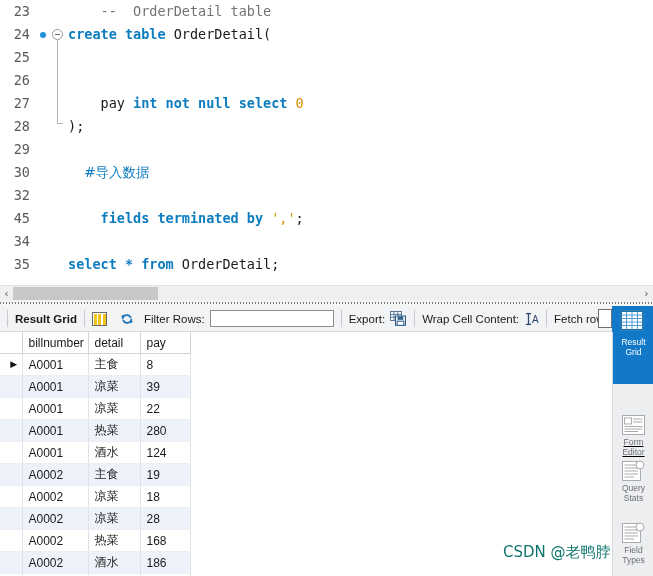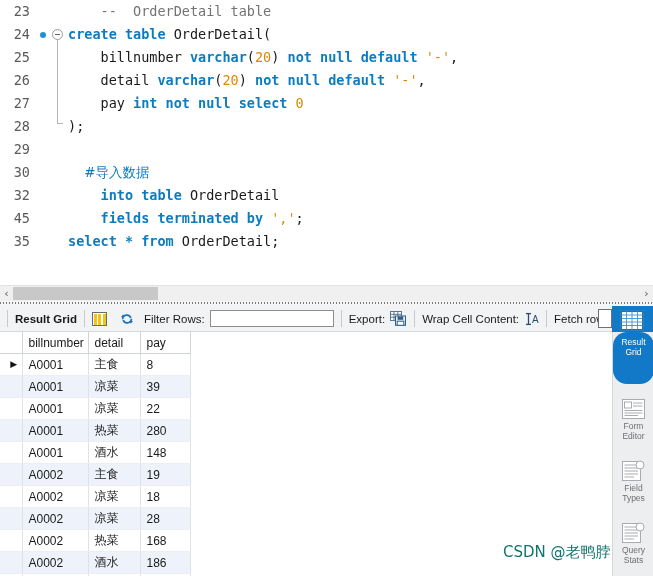--- a/index.html
+++ b/index.html
@@ -308,28 +308,29 @@
 </style>
 </head>
 <body>
 
 <div id="app">
 
   <div class="editor">
     <div id="editor-lines">
         <div class="code-line"><span class="lineno">23</span><span class="codetext"><span>    </span><span class="cmt">--  OrderDetail table</span></span></div>
         <div class="code-line"><span class="lineno">24</span><span class="bpdot"></span><span class="foldbox"></span><span class="foldline"></span><span class="foldend"></span><span class="codetext"><span class="kw">create</span><span class="id"> </span><span class="kw">table</span><span class="id"> OrderDetail(</span></span></div>
-        <div class="code-line"><span class="lineno">25</span><span class="codetext"><span>    </span><span class="id">billnumber </span><span class="kw">varchar</span><span class="punc">(</span><span class="num">20</span><span class="punc">) </span><span class="kw">not null default</span><span class="id"> </span><span class="str">'-'</span><span class="punc">,</span></span></div>
-        <div class="code-line"><span class="lineno">26</span><span class="codetext"><span>    </span><span class="id">detail </span><span class="kw">varchar</span><span class="punc">(</span><span class="num">20</span><span class="punc">) </span><span class="kw">not null default</span><span class="id"> </span><span class="str">'-'</span><span class="punc">,</span></span></div>
+        <div class="code-line"><span class="lineno">25</span></div>
+        <div class="code-line"><span class="lineno">26</span></div>
         <div class="code-line"><span class="lineno">27</span><span class="codetext"><span>    </span><span class="id">pay </span><span class="kw">int not null select</span><span class="id"> </span><span class="num">0</span></span></div>
         <div class="code-line"><span class="lineno">28</span><span class="codetext"><span class="punc">);</span></span></div>
         <div class="code-line"><span class="lineno">29</span><span class="codetext"></span></div>
         <div class="code-line"><span class="lineno">30</span><span class="codetext"><span>  </span><span class="cmt2 cjk">#导入数据</span></span></div>
-        <div class="code-line"><span class="lineno">32</span><span class="codetext"><span>    </span><span class="kw">into</span><span class="id"> </span><span class="kw">table</span><span class="id"> OrderDetail</span></span></div>
+        <div class="code-line"><span class="lineno">32</span></div>
         <div class="code-line"><span class="lineno">45</span><span class="codetext"><span>    </span><span class="kw">fields terminated by</span><span class="id"> </span><span class="str">','</span><span class="punc">;</span></span></div>
+        <div class="code-line"><span class="lineno">34</span><span class="codetext"></span></div>
         <div class="code-line"><span class="lineno">35</span><span class="codetext"><span class="kw">select</span><span class="id"> </span><span class="kw">*</span><span class="id"> </span><span class="kw">from</span><span class="id"> OrderDetail;</span></span></div>
       </div>
   </div>
 
   <div class="hscroll">
     <div class="arrow left">‹</div>
     <div class="thumb"></div>
     <div class="arrow right">›</div>
   </div>
 
@@ -454,21 +455,21 @@
           <tr class="alt">
             <td class="sel"></td>
             <td>A0001</td>
             <td class="cjkcell">热菜</td>
             <td>280</td>
           </tr>
           <tr>
             <td class="sel"></td>
             <td>A0001</td>
             <td class="cjkcell">酒水</td>
-            <td>148</td>
+            <td>124</td>
           </tr>
           <tr class="alt">
             <td class="sel"></td>
             <td>A0002</td>
             <td class="cjkcell">主食</td>
             <td>19</td>
           </tr>
           <tr>
             <td class="sel"></td>
             <td>A0002</td>
@@ -498,52 +499,52 @@
             <td>A0003</td>
             <td class="cjkcell">主食</td>
             <td>16</td>
           </tr>
         </tbody>
     </table>
   </div>
 
   <div class="sidebar">
     <div id="sidebar-items">
-        <div class="sb-item active" style="height: 52px; border-radius: 14px;">
+        <div class="sb-item active" style="height: 52px;">
           <span class="sb-label">Result
 Grid</span>
         </div>
-        <div class="sb-item" style="height: 62px; padding-top: 14px;"><span><svg class="sb-icon" viewBox="0 0 25 22">
+        <div class="sb-item" style="height: 62px; padding-top: 30px; text-decoration: underline;"><span><svg class="sb-icon" viewBox="0 0 25 22">
               <rect x="1.5" y="1.5" width="22" height="19" fill="#fff" stroke="#a8abaf"></rect>
               <rect x="3.5" y="4" width="7" height="6" fill="#fff" stroke="#a8abaf"></rect>
               <line x1="12" y1="5" x2="21.5" y2="5" stroke="#a8abaf"></line>
               <line x1="12" y1="8" x2="21.5" y2="8" stroke="#a8abaf"></line>
               <line x1="3.5" y1="12.5" x2="21.5" y2="12.5" stroke="#a8abaf"></line>
               <line x1="3.5" y1="15" x2="21.5" y2="15" stroke="#a8abaf"></line>
               <line x1="3.5" y1="17.5" x2="17" y2="17.5" stroke="#a8abaf"></line>
             </svg></span><span class="sb-label">Form
 Editor</span></div>
         <div class="sb-item" style="height: 62px; padding-top: 14px;"><span><svg class="sb-icon" viewBox="0 0 25 22">
               <rect x="1.5" y="1.5" width="18" height="19" fill="#fff" stroke="#a8abaf"></rect>
               <line x1="3.5" y1="5" x2="17" y2="5" stroke="#a8abaf"></line>
               <line x1="3.5" y1="8" x2="17" y2="8" stroke="#a8abaf"></line>
               <line x1="3.5" y1="11" x2="17" y2="11" stroke="#a8abaf"></line>
               <line x1="3.5" y1="14" x2="17" y2="14" stroke="#a8abaf"></line>
               <line x1="3.5" y1="17" x2="13" y2="17" stroke="#a8abaf"></line>
               <circle cx="19" cy="5" r="4" fill="#fff" stroke="#a8abaf"></circle>
-            </svg></span><span class="sb-label">Field
-Types</span></div>
+            </svg></span><span class="sb-label">Query
+Stats</span></div>
         <div class="sb-item" style="height: 62px; padding-top: 14px;"><span><svg class="sb-icon" viewBox="0 0 25 22">
               <rect x="1.5" y="1.5" width="18" height="19" fill="#fff" stroke="#a8abaf"></rect>
               <line x1="3.5" y1="5" x2="17" y2="5" stroke="#a8abaf"></line>
               <line x1="3.5" y1="8" x2="17" y2="8" stroke="#a8abaf"></line>
               <line x1="3.5" y1="11" x2="17" y2="11" stroke="#a8abaf"></line>
               <line x1="3.5" y1="14" x2="17" y2="14" stroke="#a8abaf"></line>
               <line x1="3.5" y1="17" x2="13" y2="17" stroke="#a8abaf"></line>
               <circle cx="19" cy="5" r="4" fill="#fff" stroke="#a8abaf"></circle>
-            </svg></span><span class="sb-label">Query
-Stats</span></div>
+            </svg></span><span class="sb-label">Field
+Types</span></div>
       </div>
   </div>
 
   <div class="watermark">CSDN @老鸭脖</div>
 
 </div>
 
 </body></html>

